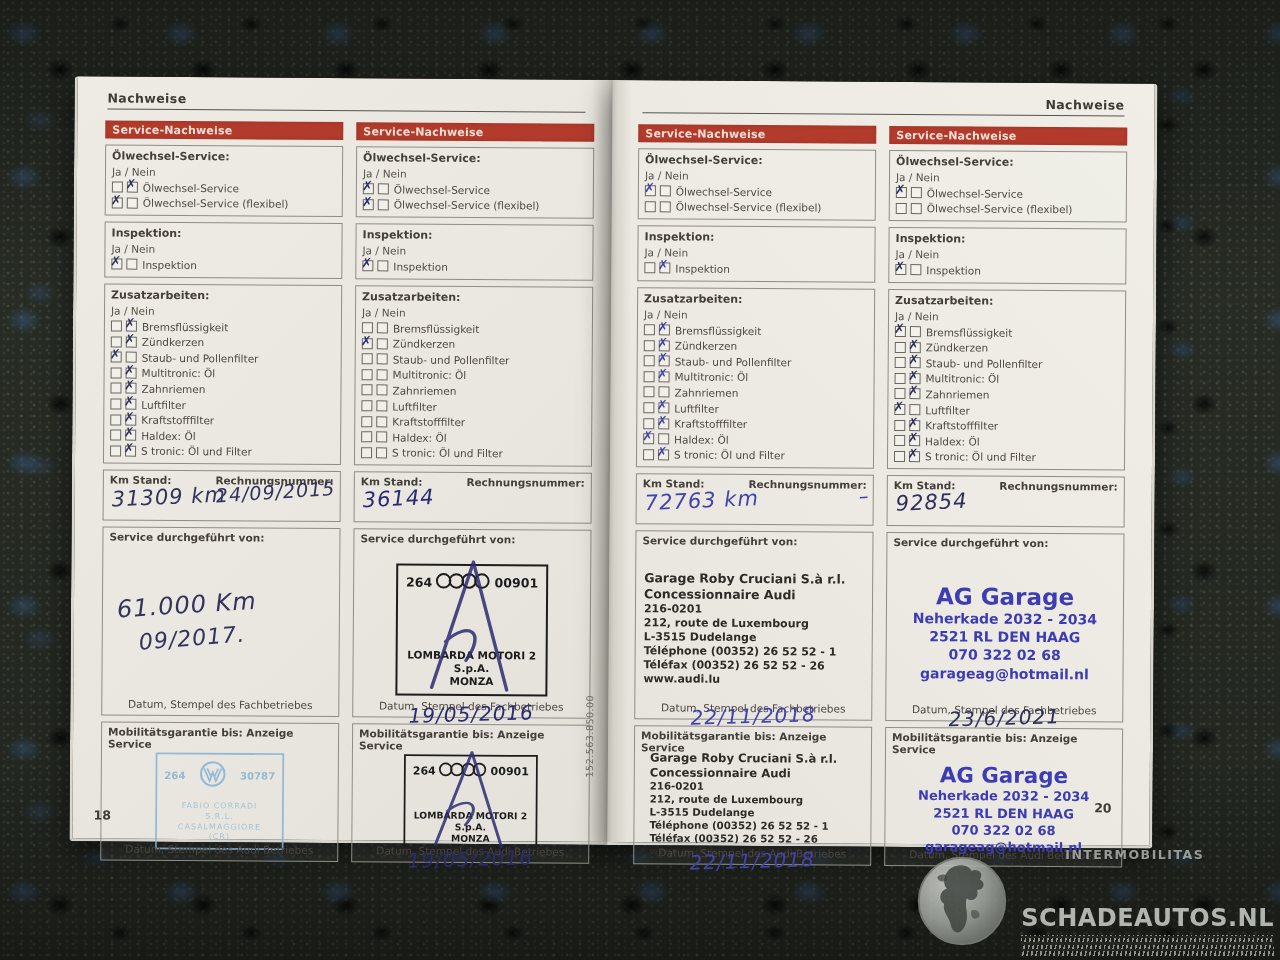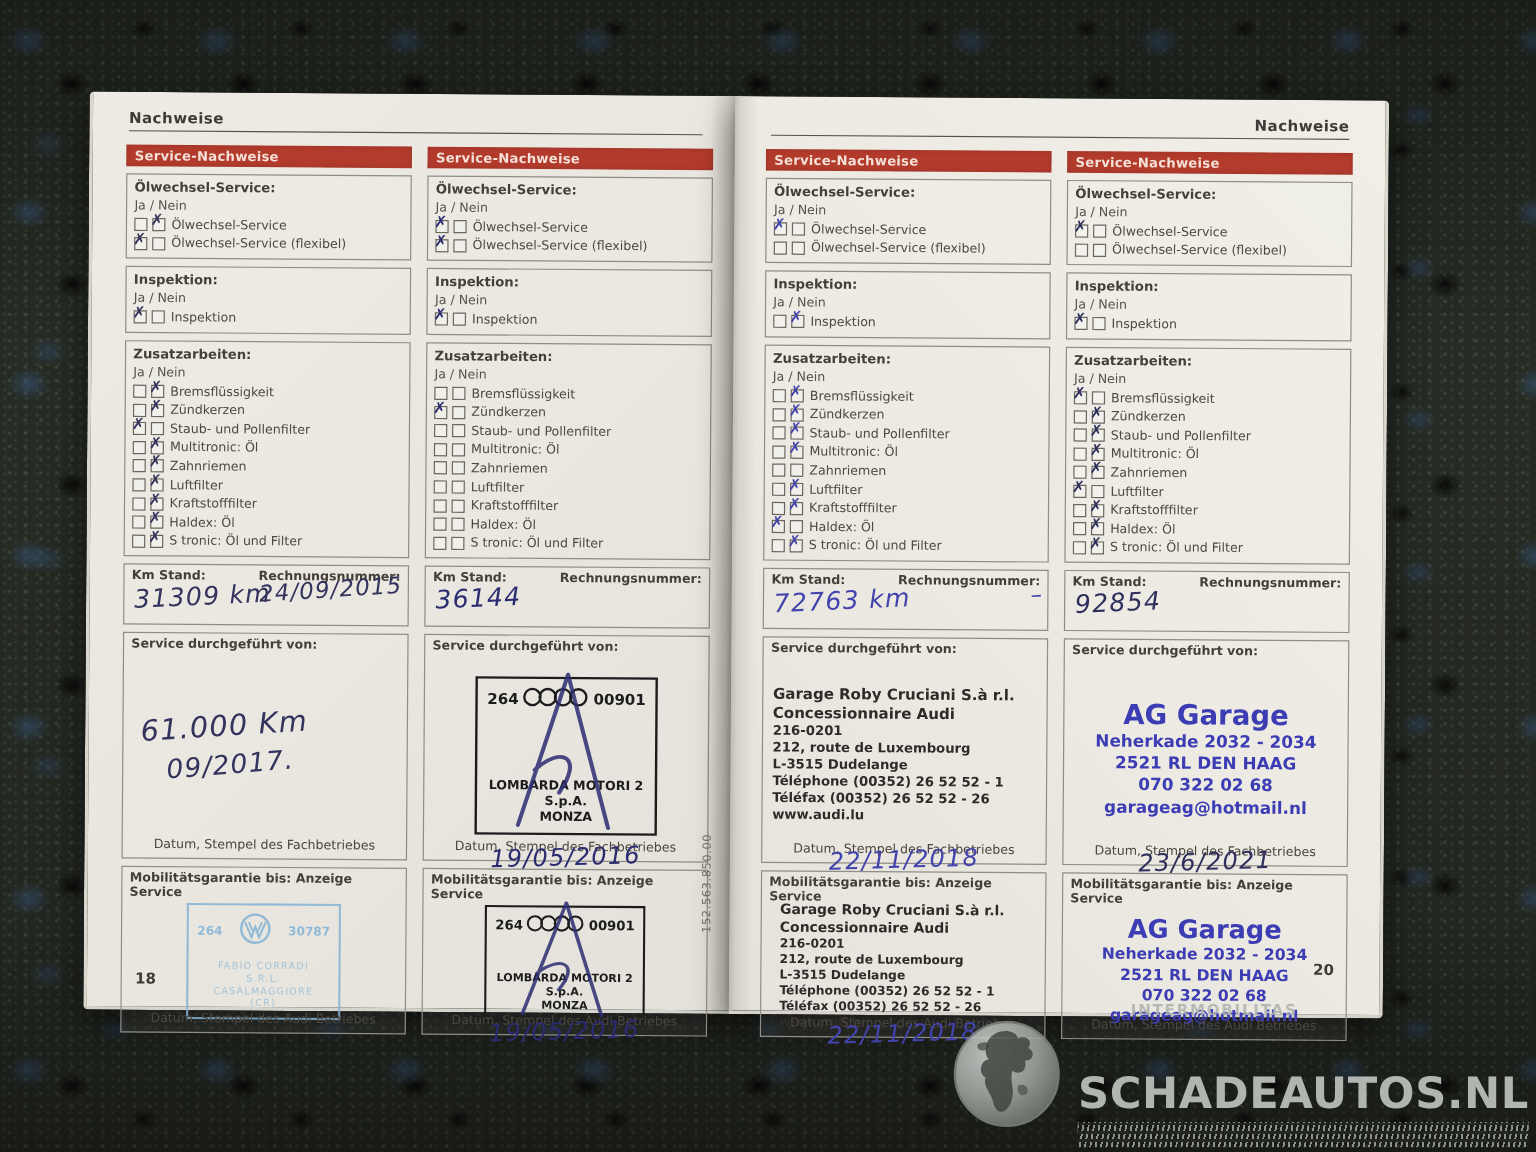--- a/index.html
+++ b/index.html
@@ -32,21 +32,21 @@
   .spinecode{position:absolute;left:514px;bottom:64px;z-index:6;
     writing-mode:vertical-rl;transform:rotate(180deg);
     font-size:9.5px;letter-spacing:.5px;color:#6e6b62;}
   .phead{margin:14px 30px 6px;border-bottom:1.5px solid #56534c;padding-bottom:3px;
     font-weight:bold;font-size:12.5px;color:#3e3b36;letter-spacing:.4px;}
   .pageR .phead{text-align:right;}
   .cols{display:flex;gap:13px;padding:5px 16px 0 28px;}
   .pageR .cols{padding:5px 20px 0 26px;}
   .col{width:238px;display:flex;flex-direction:column;gap:6px;}
   .pnum{position:absolute;font-weight:bold;font-size:12.5px;color:#3e3b36;}
-  .pnumL{left:40px;bottom:16px;}
+  .pnumL{left:21px;bottom:16px;}
   .pnumR{right:38px;bottom:30px;}
   
   .colbar{background:#b23b2c;color:#f4e0d7;font-size:11px;font-weight:bold;
     padding:3px 7px 2px;letter-spacing:.2px;box-shadow:inset 0 0 4px rgba(0,0,0,.15);}
   .pbox{border:1.3px solid #8f8d85;padding:3px 6px 4px;color:#4c473f;background:rgba(255,255,255,.06);}
   .ptitle{font-size:11px;font-weight:bold;color:#443f39;padding:1px 0 2px;}
   .janein{font-size:10.5px;padding:1px 0 2px;color:#57524a;}
   .crow{display:flex;align-items:center;height:15.6px;font-size:10.5px;color:#4e4941;}
   .cb{width:9px;height:9px;border:1.2px solid #6b675f;margin-right:3.5px;position:relative;flex:none;background:rgba(255,255,255,.3);}
   .mark{position:absolute;top:-5px;left:-2px;font-size:13px;font-weight:bold;font-style:italic;line-height:1;}
@@ -84,21 +84,21 @@
   .stamptext.left .stline:nth-child(-n+2){font-size:12.5px;}
   .stamptext.bigfirst .stline{font-size:14px;line-height:1.3;}
   .stamptext.bigfirst .stline:first-child{font-size:23px;line-height:1.15;}
   .mobbox .stampbox{transform:scale(.88);margin-top:-4px;}
   .mobbox .stamptext{transform:scale(.93);}
   
   .watermark{position:absolute;right:6px;bottom:4px;display:flex;align-items:center;gap:12px;z-index:10;}
   .globe{width:94px;height:94px;opacity:.85;}
   .wmtext{display:flex;flex-direction:column;}
   .wm1{font-size:12.5px;font-weight:bold;letter-spacing:1.5px;color:#aeb2ad;opacity:.85;margin-left:44px;}
-  .wm2{font-size:36px;font-weight:bold;letter-spacing:.5px;color:#c2c6c1;opacity:.9;line-height:1.05;margin-top:44px;}
+  .wm2{font-size:24px;font-weight:bold;letter-spacing:.5px;color:#c2c6c1;opacity:.9;line-height:1.05;margin-top:44px;}
   .wmhatch{margin-top:4px;height:21px;width:100%;position:relative;opacity:.75;
     background:repeating-linear-gradient(100deg,#b4b8b3 0 1.6px,transparent 1.6px 4.4px);}
   .wmhatch::after{content:"";position:absolute;inset:0;
     background:repeating-linear-gradient(0deg,transparent 0 4.6px,#272c24 4.6px 6.8px);}
 </style>
 </head>
 <body>
 
 <div class="book">
   <section class="page pageL">

